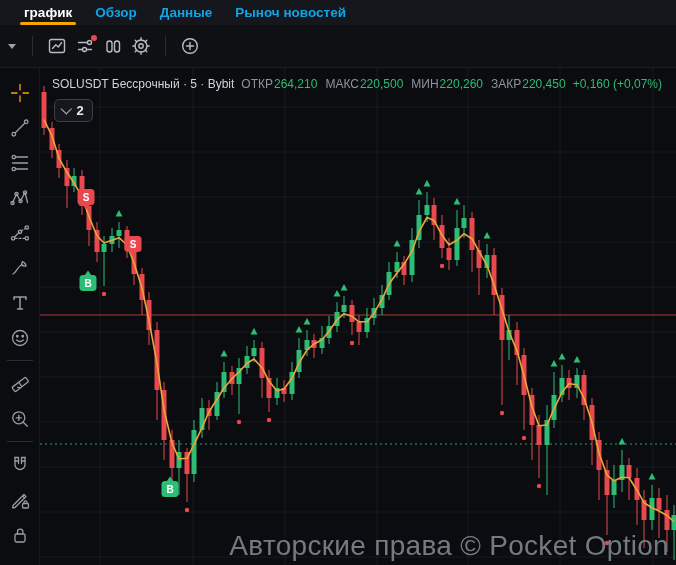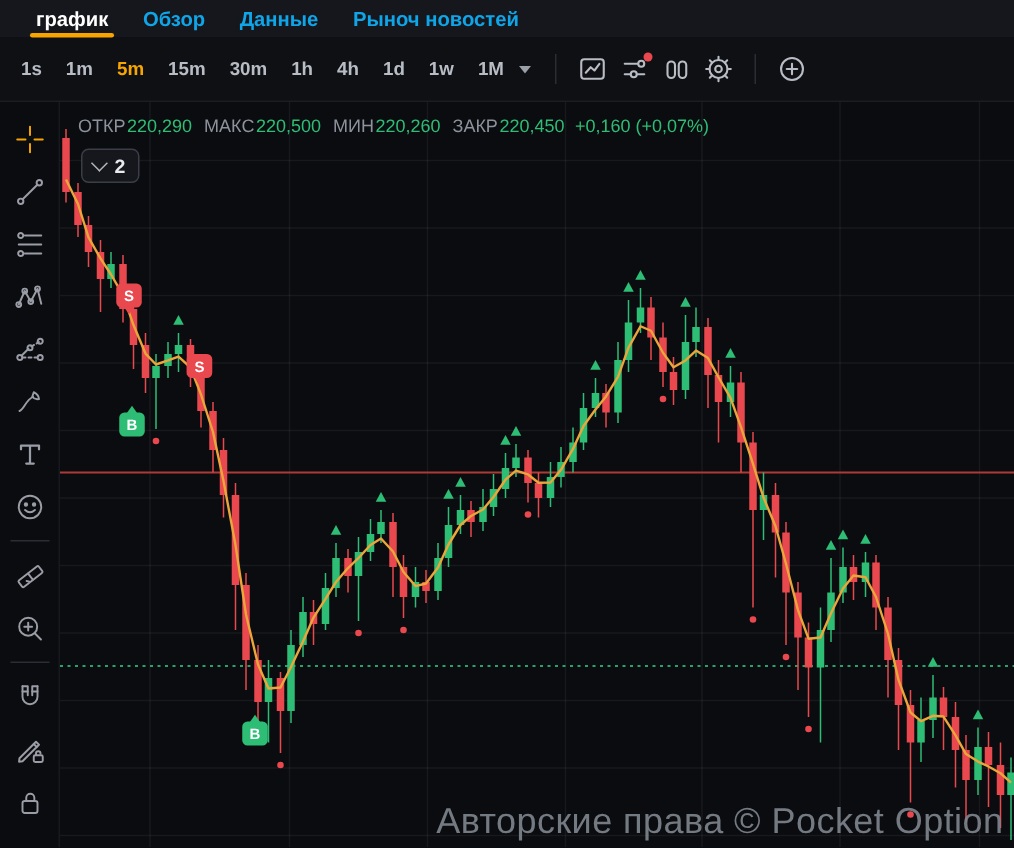--- a/index.html
+++ b/index.html
@@ -53,48 +53,36 @@
   .hfield { display:flex; gap:1px; }
 
   
   .collapse-badge { position:absolute; left:14px; top:31px; width:39px; height:23px;
     background:#15171c; border:1px solid #3a3e47; border-radius:5px; display:flex;
     align-items:center; justify-content:center; gap:5px; z-index:3; cursor:pointer; }
   .collapse-badge .chev { width:8px; height:8px; border-left:1.6px solid #b2b6bf;
     border-bottom:1.6px solid #b2b6bf; transform:rotate(-45deg) translate(1px,-2px); }
   .collapse-badge .cnt { color:#e8eaee; font-size:13px; font-weight:700; }
 
-  .watermark { position:absolute; right:7px; bottom:3px; font-size:24px; color:#80868f;
+  .watermark { position:absolute; right:7px; bottom:3px; font-size:28px; color:#80868f;
     opacity:.9; letter-spacing:.3px; z-index:2; }
 </style>
 </head>
 <body>
 
 <div class="app">
 
   <div class="tabbar" id="tabbar">
       <div class="tab active">график</div>
       <div class="tab">Обзор</div>
       <div class="tab">Данные</div>
       <div class="tab">Рыноч новостей</div>
     </div>
 
   <div class="toolbar">
-    <div id="tf-group" style="display:flex;align-items:center;">
-        <div class="tf">1s</div>
-        <div class="tf">1m</div>
-        <div class="tf active">5m</div>
-        <div class="tf">15m</div>
-        <div class="tf">30m</div>
-        <div class="tf">1h</div>
-        <div class="tf">4h</div>
-        <div class="tf">1d</div>
-        <div class="tf">1w</div>
-        <div class="tf">1M</div>
-      </div>
     <div class="caret"></div>
     <div class="vsep"></div>
 
     <div class="icon-btn">
       <svg width="20" height="20" viewBox="0 0 20 20">
         <rect x="2.5" y="3.5" width="15" height="13" rx="2"></rect>
         <polyline points="5.5,12.5 8.8,8.8 11.3,11 14.6,6.6"></polyline>
       </svg>
     </div>
     <div class="icon-btn">
@@ -479,24 +467,25 @@
             <text x="88" y="286.8" text-anchor="middle" fill="#fff" font-size="10" font-weight="700" font-family="&quot;Liberation Sans&quot;, sans-serif">B</text>
           </g>
           <g>
             <rect x="161.5" y="481" width="17" height="16" rx="3.5" fill="#2ebd74"></rect>
             <path d="M 166.5 481.5 L 173.5 481.5 L 170 476.5 Z" fill="#2ebd74"></path>
             <text x="170" y="492.8" text-anchor="middle" fill="#fff" font-size="10" font-weight="700" font-family="&quot;Liberation Sans&quot;, sans-serif">B</text>
           </g>
         </svg>
 
       <div class="chart-header">
+        <span class="sym" id="symline">SOLUSDT Бессрочный · 5 · Bybit</span>
         <span id="ohlc-fields" style="display:flex;gap:8px;">
             <span class="hfield">
               <span>ОТКР</span>
-              <span class="val">220,290</span>
+              <span class="val">264,210</span>
             </span>
             <span class="hfield">
               <span>МАКС</span>
               <span class="val">220,500</span>
             </span>
             <span class="hfield">
               <span>МИН</span>
               <span class="val">220,260</span>
             </span>
             <span class="hfield">

